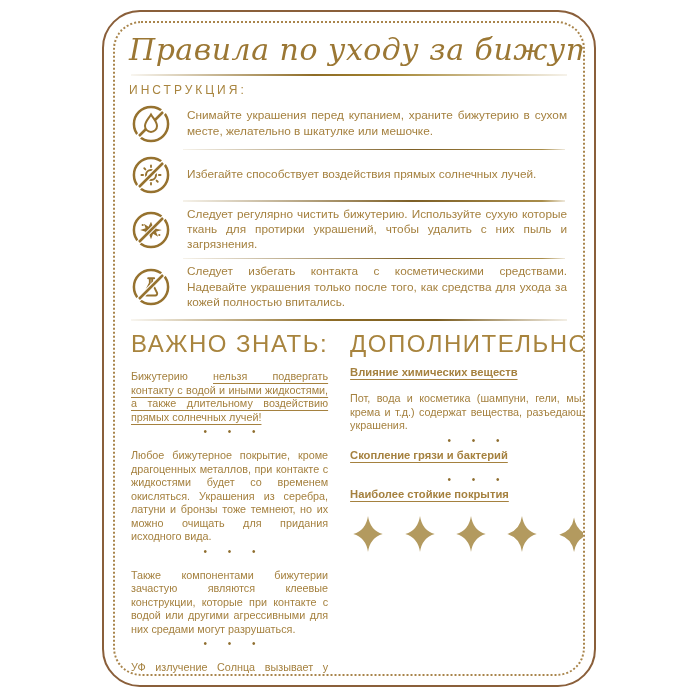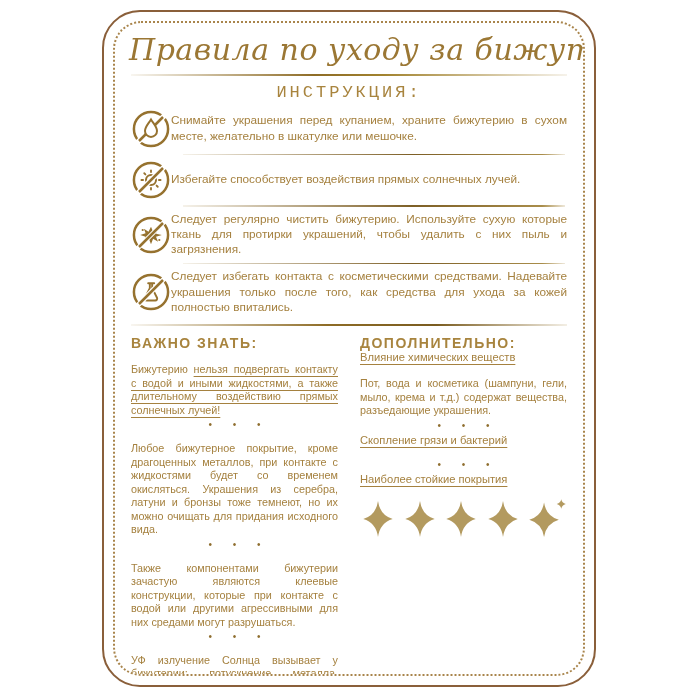--- a/index.html
+++ b/index.html
@@ -45,29 +45,27 @@
   }
 
   .rule {
     height: 2px;
     margin: 6px 2px 7px;
     background: linear-gradient(90deg, rgba(190,165,110,0.10), #8e6c26 42%, #a2832f 58%, rgba(190,165,110,0.14));
   }
 
   .ins-heading {
     margin: 0 0 7px;
-    text-align: center;
-    font-size: 17px;
+    font-size: 12px;
     font-weight: 400;
     letter-spacing: 3px;
     color: #a8843e;
-    font-family: Liberation Mono, monospace;
-  }
-
-  .ins-row { display: flex; align-items: center; gap: 0; margin: 3px 2px; }
+  }
+
+  .ins-row { display: flex; align-items: center; gap: 16px; margin: 3px 2px; }
   .ins-icon { flex: 0 0 40px; height: 40px; }
   .ins-text {
     margin: 0;
     font-size: 11.8px;
     line-height: 1.3;
     color: #a5813f;
     text-align: justify;
   }
   .ins-divider {
     height: 1.6px;
@@ -75,39 +73,39 @@
     background: linear-gradient(90deg, rgba(190,165,110,0.15), #7d5f26 60%, #a98d4a 94%, rgba(190,165,110,0.25));
   }
   .full-divider {
     height: 2px;
     margin: 9px 2px;
     background: linear-gradient(90deg, rgba(190,165,110,0.10), #8e6c26 45%, #7a5c20 70%, rgba(190,165,110,0.18));
   }
 
   .cols { display: grid; grid-template-columns: 1fr 1fr; column-gap: 22px; margin: 0 2px; }
   .col-heading {
-    margin: 0 0 0;
-    font-size: 14px;
-    font-weight: 700;
+    margin: 0 0 8px;
+    font-size: 24px;
+    font-weight: 400;
     letter-spacing: 1.5px;
     color: #a8843e;
     white-space: nowrap;
   }
   .body-p {
     margin: 12px 0 2px;
     font-size: 10.8px;
     line-height: 1.25;
     color: #a5813f;
     text-align: justify;
   }
   .u { text-decoration: underline; text-underline-offset: 3px; text-decoration-thickness: 1px; }
   .subhead {
     margin: 0 0 14px;
     font-size: 11.2px;
-    font-weight: 400;
+    font-weight: 700;
     color: #a5813f;
     text-decoration: underline;
     text-underline-offset: 3px;
   }
   .dots {
     margin: 3px 0;
     padding-left: 9px;
     text-align: center;
     font-size: 10px;
     line-height: 1;

